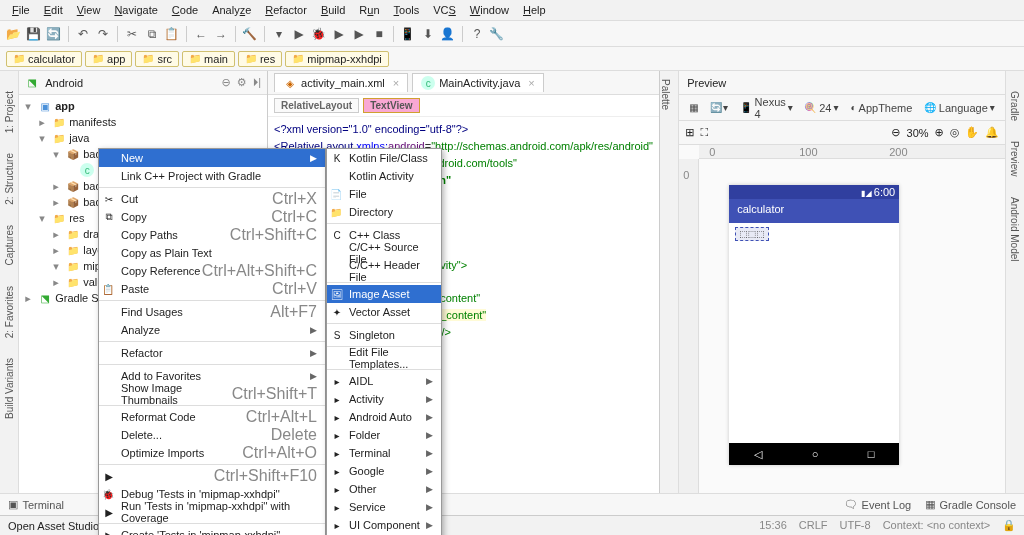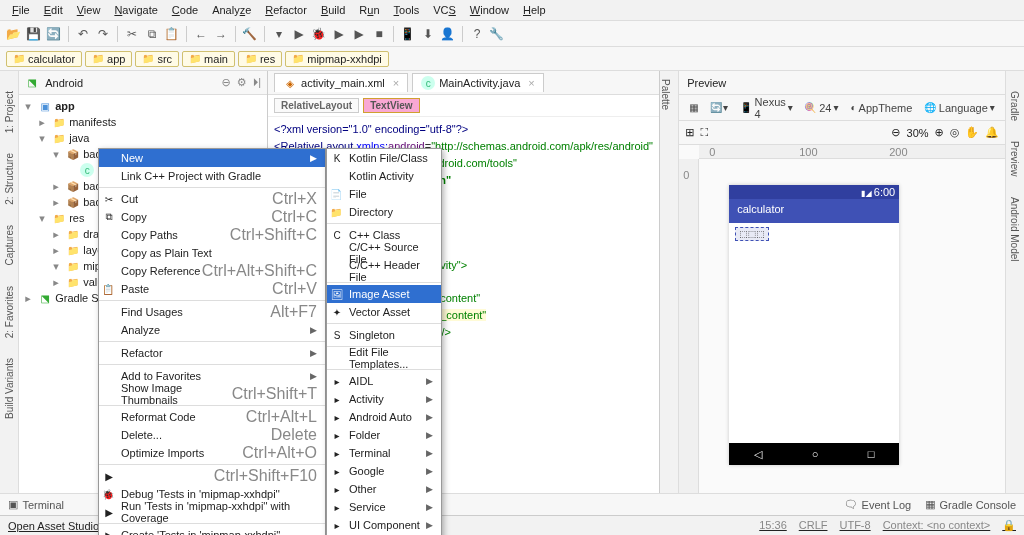--- a/index.html
+++ b/index.html
@@ -54,21 +54,21 @@
 .context-menu { position:absolute; background:#fff; border:1px solid #999; box-shadow:2px 2px 6px rgba(0,0,0,0.3); z-index:100; }
 .cm1 { left:98px; top:148px; width:228px; }
 .cm2 { left:326px; top:148px; width:116px; }
 .cm-row { display:flex; align-items:center; padding:2px 8px 2px 22px; position:relative; height:18px; }
 .cm-row.sel { background:#2f6fd0; color:#fff; }
 .cm-row .ico { position:absolute; left:3px; width:14px; height:14px; display:flex; align-items:center; justify-content:center; font-size:10px; }
 .cm-row .shortcut { margin-left:auto; color:#888; font-size:16px; }
 .cm-row .arrow { margin-left:auto; color:#666; font-size:9px; }
 .cm-row.sel .arrow { color:#fff; }
 .cm-sep { height:1px; background:#ddd; margin:2px 0; }
-.statusbar { position:absolute; bottom:0; left:0; right:0; height:20px; background:#f2f2f2; border-top:1px solid #ccc; display:flex; align-items:center; padding:0 8px; gap:12px;text-decoration:underline; }
+.statusbar { position:absolute; bottom:0; left:0; right:0; height:20px; background:#f2f2f2; border-top:1px solid #ccc; display:flex; align-items:center; padding:0 8px; gap:12px; }
 .statusbar .right { margin-left:auto; display:flex; gap:12px; color:#888; }
 .bottom-tabs { position:absolute; bottom:20px; left:0; right:0; height:22px; background:#f7f7f7; border-top:1px solid #ddd; display:flex; align-items:center; padding:0 8px; gap:14px; }
 .bottom-tabs span { color:#555; display:flex; align-items:center; gap:4px; }
 .green{color:#3a3;} .blue{color:#36d;} .red{color:#c33;}
 .palette-strip { width:20px; background:#f2f2f2; border-right:1px solid #ddd; }
 .palette-strip span { writing-mode:vertical-rl; font-size:10px; color:#555; display:block; padding-top:8px; }
 </style>
 </head>
 <body>
 

